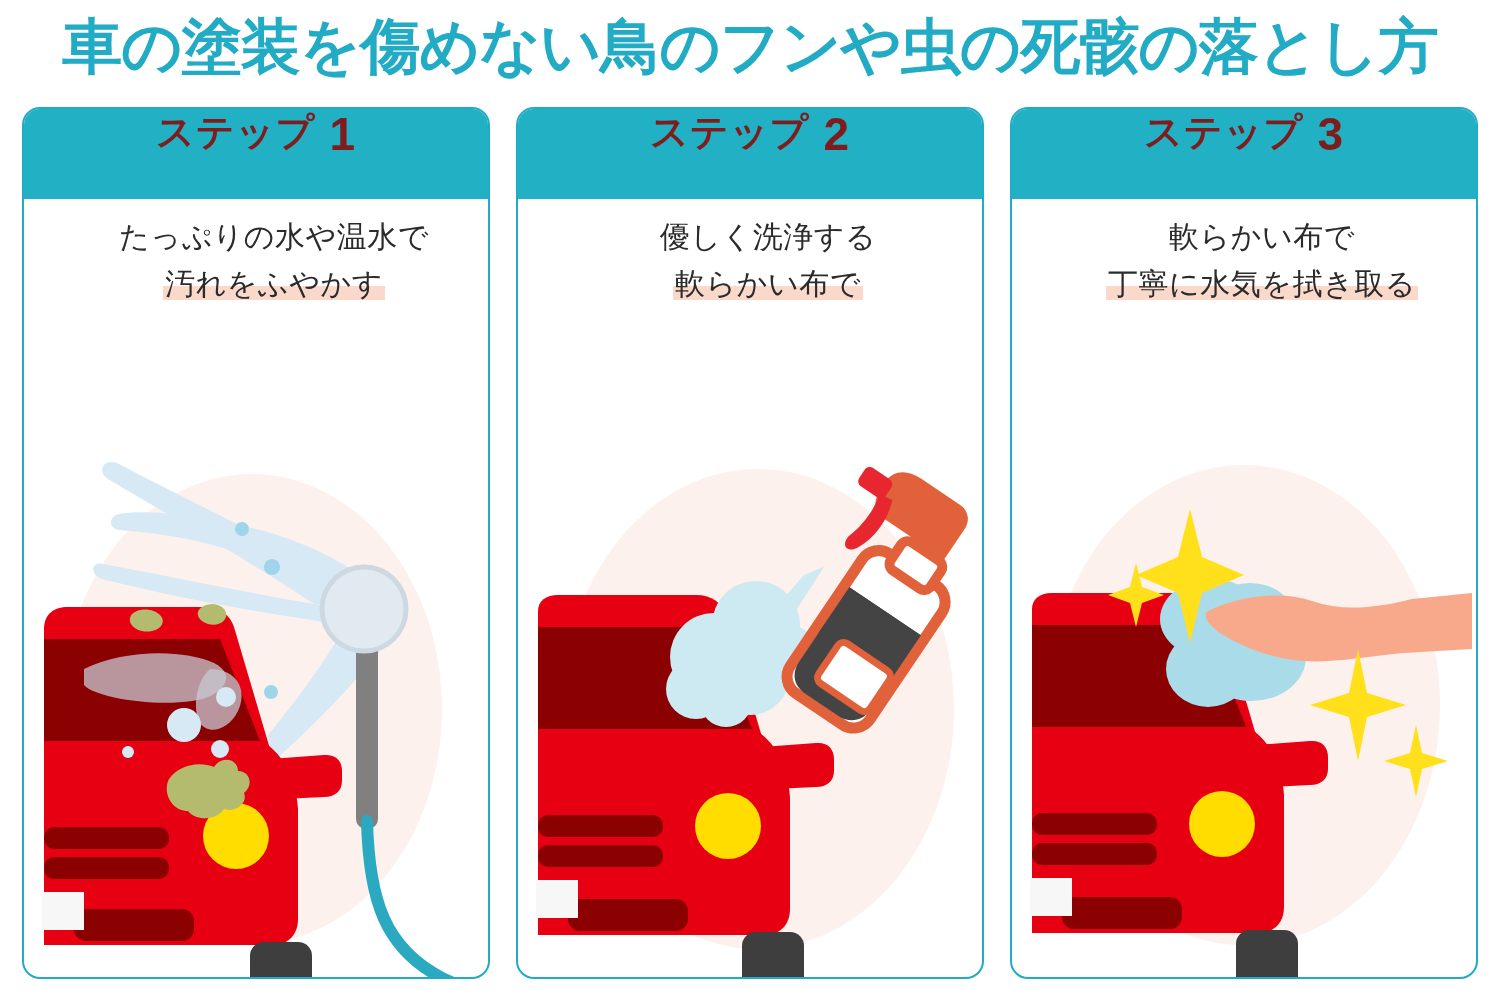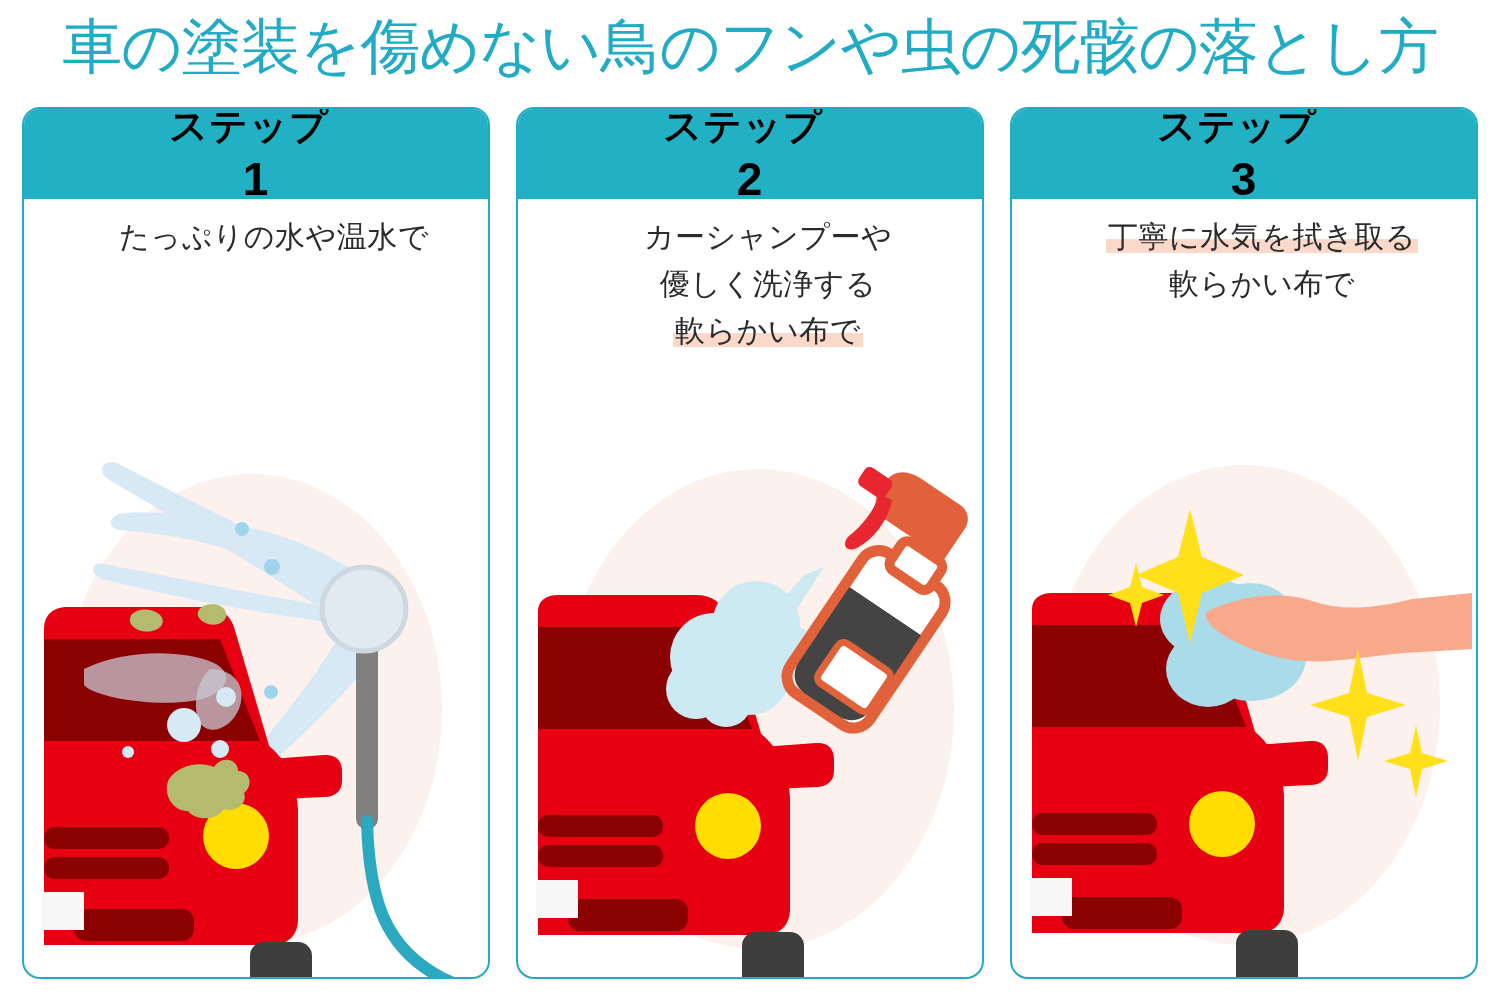--- a/index.html
+++ b/index.html
@@ -22,21 +22,21 @@
 
   
   .title {
     position: absolute;
     left: 0;
     top: 8px;
     width: 1500px;
     text-align: center;
     color: #21abc4;
     font-size: 60px;
-    font-weight: normal;
+    font-weight: bold;
     letter-spacing: -1px;
     line-height: 78px;
     white-space: nowrap;
   }
 
   
   .cards {
     position: absolute;
     left: 22px;
     top: 107px;
@@ -57,27 +57,25 @@
   }
   .card-header {
     position: absolute;
     left: -2px;
     top: -2px;
     width: 468px;
     height: 92px;
     background: #22b0c4;
     border-radius: 18px 18px 0 0;
     display: flex;
-    align-items: center;
     justify-content: center;
-    color: #000000;
+    color: #7f1d1d;
     font-size: 38px;
     font-weight: bold;
     letter-spacing: 1px;
-    flex-direction: column;
   }
   .card-header .step-word { margin-right: 14px; }
   .card-header .step-num { font-size: 46px; }
 
   .card-desc {
     position: absolute;
     left: 0;
     top: 104px;
     width: 468px;
     text-align: center;
@@ -113,20 +111,21 @@
   <div class="cards">
 
     <div class="card">
       <div class="card-header">
         <span class="step-word">ステップ</span>
         <span class="step-num">1</span>
       </div>
 
       <div class="card-desc">
         <span class="line">たっぷりの水や温水で</span>
+        <span class="line"><span class="hl">汚れをふやかす</span></span>
       </div>
 
       <div class="stage">
         <svg width="468" height="868" viewBox="0 0 468 868" xmlns="http://www.w3.org/2000/svg">
 
           <ellipse cx="228" cy="600" rx="190" ry="235" fill="#fdf1ee"></ellipse>
 
           <path d="M370 500 C 300 455 200 410 95 355 C 80 348 72 362 84 370 C 160 415 230 455 290 495 Z" fill="#d7e9f5"></path>
           <path d="M372 505 C 300 500 200 478 80 455 C 66 452 66 466 78 470 C 190 498 290 512 352 520 Z" fill="#d7e9f5"></path>
           <path d="M378 505 C 330 560 250 640 190 700 L 330 560 Z" fill="#d7e9f5"></path>
@@ -174,21 +173,20 @@
       </div>
     </div>
 
     <div class="card">
       <div class="card-header">
         <span class="step-word">ステップ</span>
         <span class="step-num">2</span>
       </div>
 
       <div class="card-desc">
-        <span class="line">カーシャンプーや</span>
         <span class="line">優しく洗浄する</span>
         <span class="line"><span class="hl">軟らかい布で</span></span>
       </div>
 
       <div class="stage">
         <svg width="468" height="868" viewBox="0 0 468 868" xmlns="http://www.w3.org/2000/svg">
           <ellipse cx="240" cy="600" rx="196" ry="240" fill="#fdf1ee"></ellipse>
 
           <path d="M20 502 C 20 492 28 486 40 486 L 178 486 C 194 486 204 494 208 506 L 244 628 L 20 628 Z" fill="#e60012"></path>
           <path d="M20 518 L 194 518 L 234 620 L 20 620 Z" fill="#8b0000"></path>
@@ -234,22 +232,22 @@
       </div>
     </div>
 
     <div class="card">
       <div class="card-header">
         <span class="step-word">ステップ</span>
         <span class="step-num">3</span>
       </div>
 
       <div class="card-desc">
+        <span class="line">軟らかい布で</span>
         <span class="line"><span class="hl">丁寧に水気を拭き取る</span></span>
-        <span class="line">軟らかい布で</span>
       </div>
 
       <div class="stage">
         <svg width="468" height="868" viewBox="0 0 468 868" xmlns="http://www.w3.org/2000/svg">
           <ellipse cx="232" cy="596" rx="196" ry="240" fill="#fdf1ee"></ellipse>
 
           <path d="M20 500 C 20 490 28 484 40 484 L 178 484 C 194 484 204 492 208 504 L 244 626 L 20 626 Z" fill="#e60012"></path>
           <path d="M20 516 L 194 516 L 234 618 L 20 618 Z" fill="#8b0000"></path>
           <path d="M20 622 L 242 622 C 260 636 270 658 272 686 L 272 798 C 272 814 262 824 246 824 L 20 824 Z" fill="#e60012"></path>
           <path d="M244 636 L 298 632 C 310 631 316 638 316 648 L 316 660 C 316 670 309 676 298 676 L 256 678 Z" fill="#e60012"></path>

